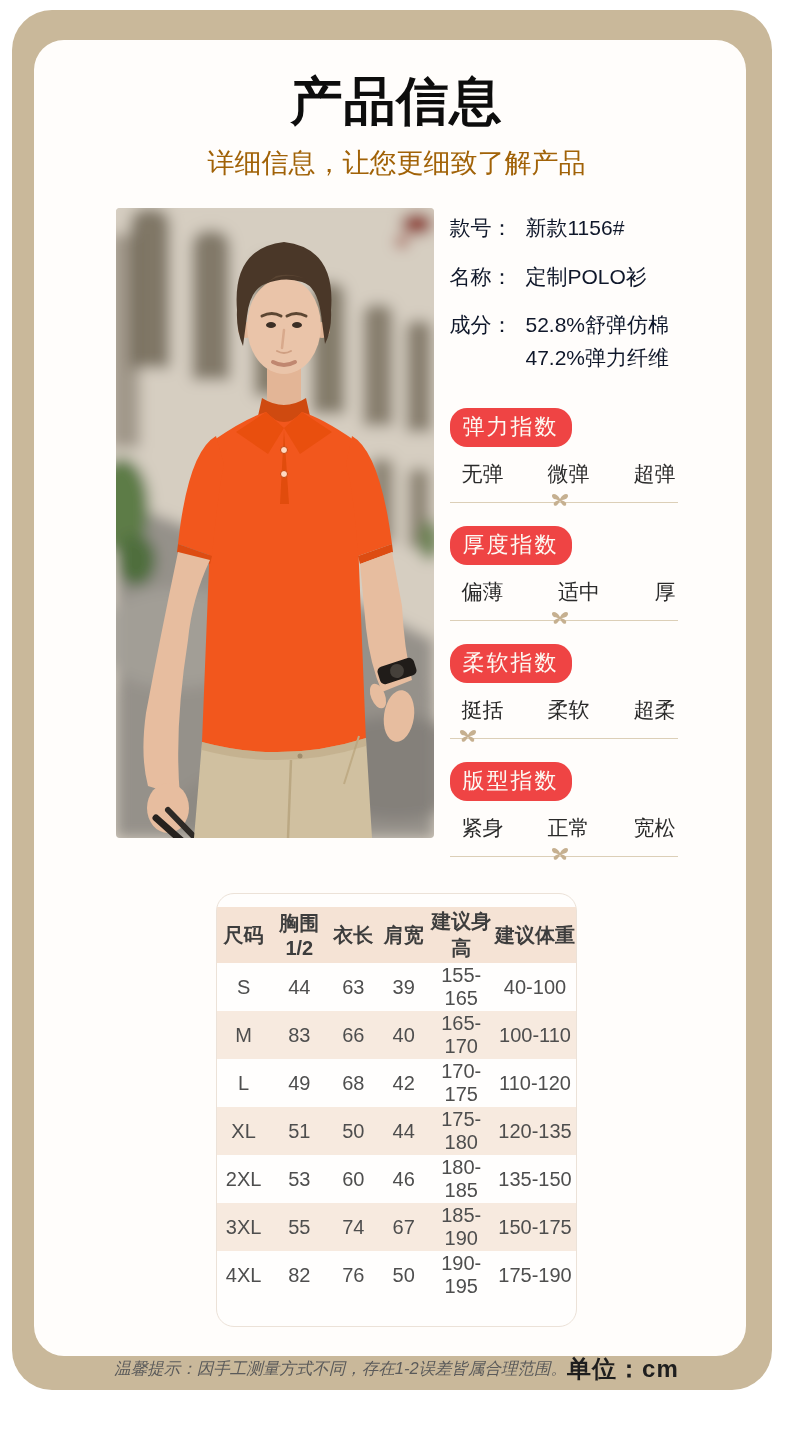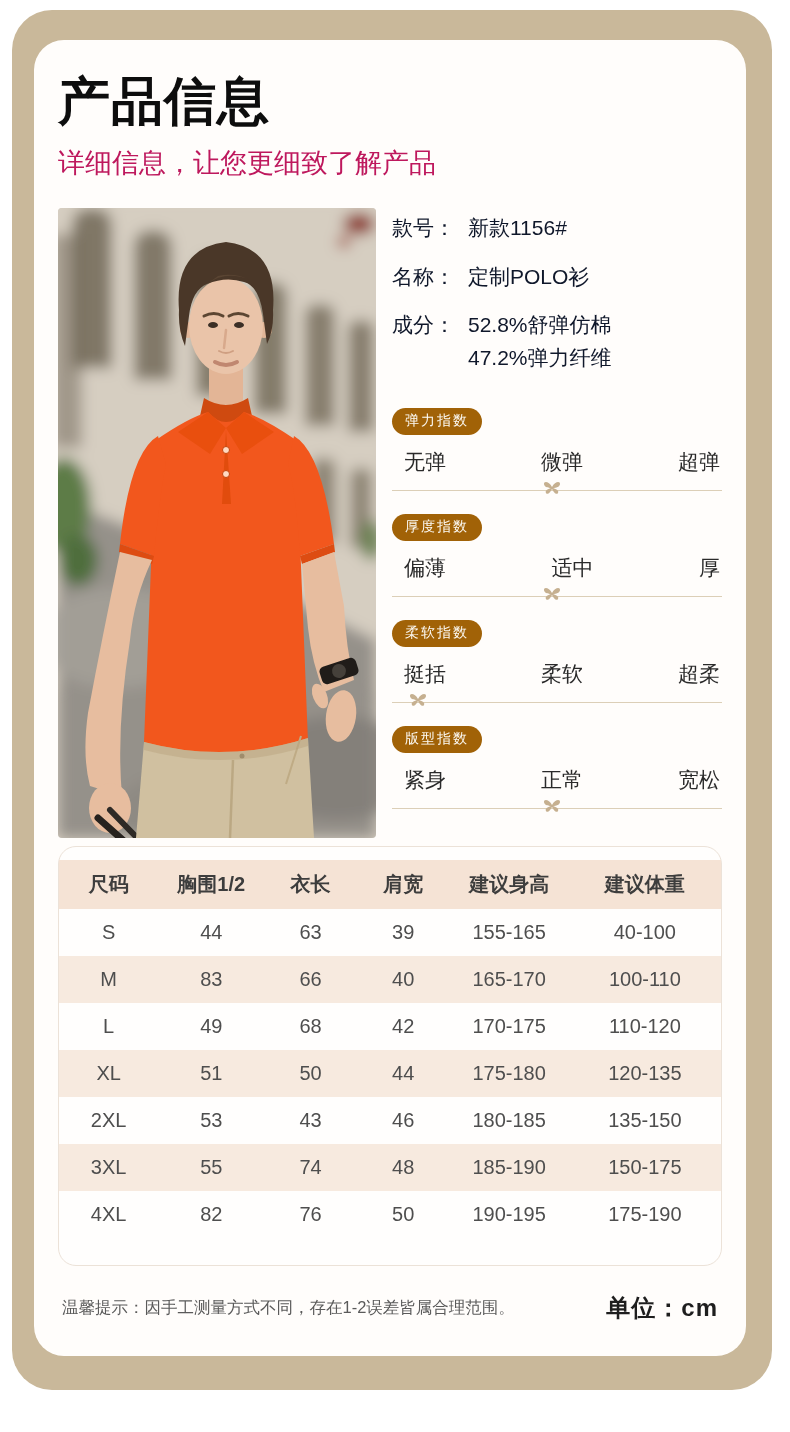--- a/index.html
+++ b/index.html
@@ -8,65 +8,65 @@
     font-family:"Liberation Sans","DejaVu Sans",sans-serif;color:#222;
     -webkit-font-smoothing:antialiased;
   }
   .frame{
     position:absolute;left:12px;top:10px;right:18px;bottom:42px;
     background:#c9b89a;border-radius:40px;
   }
   .card{
     position:absolute;left:22px;top:30px;right:26px;bottom:34px;
     background:#fffdfb;border-radius:30px;box-sizing:border-box;
-    padding:30px 24px 18px 24px;display:flex;flex-direction:column;
+    padding:30px 24px 18px 37px;display:flex;flex-direction:column;align-items:center;
   }
   .page-title{
     margin:2px 0 0;font-size:52px;font-weight:900;color:#0d0d0d;
     letter-spacing:1px;line-height:1.12;
   }
-  .subtitle{margin:15px 0 0;font-size:27px;color:#be185d;}
+  .subtitle{margin:15px 0 0;font-size:27px;color:#a16207;}
   .product{display:flex;margin-top:27px;}
   .photo{
     width:318px;height:630px;flex:none;border-radius:4px;overflow:hidden;
     background:#d6cec1;
   }
   .photo svg{display:block;}
   .info{flex:1;padding-left:16px;padding-top:4px;min-width:0;}
   .spec{display:flex;font-size:21px;color:#0f172a;margin-bottom:16px;line-height:1.55;}
   .spec-label{flex:none;width:76px;}
   .idx{margin-top:23px;}
   .idx:first-of-type{margin-top:34px;}
   .badge{
-    display:inline-block;background:#a16207;color:#fdfaf4;font-size:14px;
+    display:inline-block;background:#ef4444;color:#fdfaf4;font-size:22px;
     padding:4px 13px 5px;border-radius:17px;letter-spacing:2px;
   }
   .opts{
     display:flex;justify-content:space-between;font-size:21px;color:#2a2a2a;
     margin:13px 2px 0 12px;
     gap:44px;
   }
   .rule{position:relative;height:1px;background:#dccfb7;margin-top:14px;}
   .bfly{position:absolute;top:-10px;transform:translateX(-50%);}
   .bfly svg{width:20px;height:17px;display:block;}
   .size-chart{
-    margin-top:8px;border:1px solid #ece2d8;border-radius:18px;
+    margin-top:36px;border:1px solid #ece2d8;border-radius:18px;
     padding:13px 0 27px;background:#fffefd;
   }
   .size-chart table{width:100%;border-collapse:collapse;font-size:20px;color:#4e4e4e;}
   .size-chart th{
     font-weight:600;color:#3d3d3d;height:47px;text-align:center;background:#f5e3d5;
   }
   .size-chart td{height:45px;text-align:center;}
   .size-chart tbody tr:nth-child(even){background:#f7eadf;}
   .footnote{
     display:flex;justify-content:space-between;align-items:center;
     margin-top:26px;padding:0 4px;
   }
-  .note{font-size:16.5px;color:#5a5a5a;}
+  .note{font-size:16.5px;color:#5a5a5a;font-style:italic;}
   .unit{font-size:24px;font-weight:700;color:#1e1e1e;letter-spacing:1px;}
 </style>
 </head>
 <body>
 
 <div class="frame">
   <div class="card">
 
     <h1 class="page-title">产品信息</h1>
     <p class="subtitle">详细信息，让您更细致了解产品</p>
@@ -279,30 +279,30 @@
               <td>XL</td>
               <td>51</td>
               <td>50</td>
               <td>44</td>
               <td>175-180</td>
               <td>120-135</td>
             </tr>
             <tr>
               <td>2XL</td>
               <td>53</td>
-              <td>43</td>
+              <td>60</td>
               <td>46</td>
               <td>180-185</td>
               <td>135-150</td>
             </tr>
             <tr>
               <td>3XL</td>
               <td>55</td>
               <td>74</td>
-              <td>48</td>
+              <td>67</td>
               <td>185-190</td>
               <td>150-175</td>
             </tr>
             <tr>
               <td>4XL</td>
               <td>82</td>
               <td>76</td>
               <td>50</td>
               <td>190-195</td>
               <td>175-190</td>

